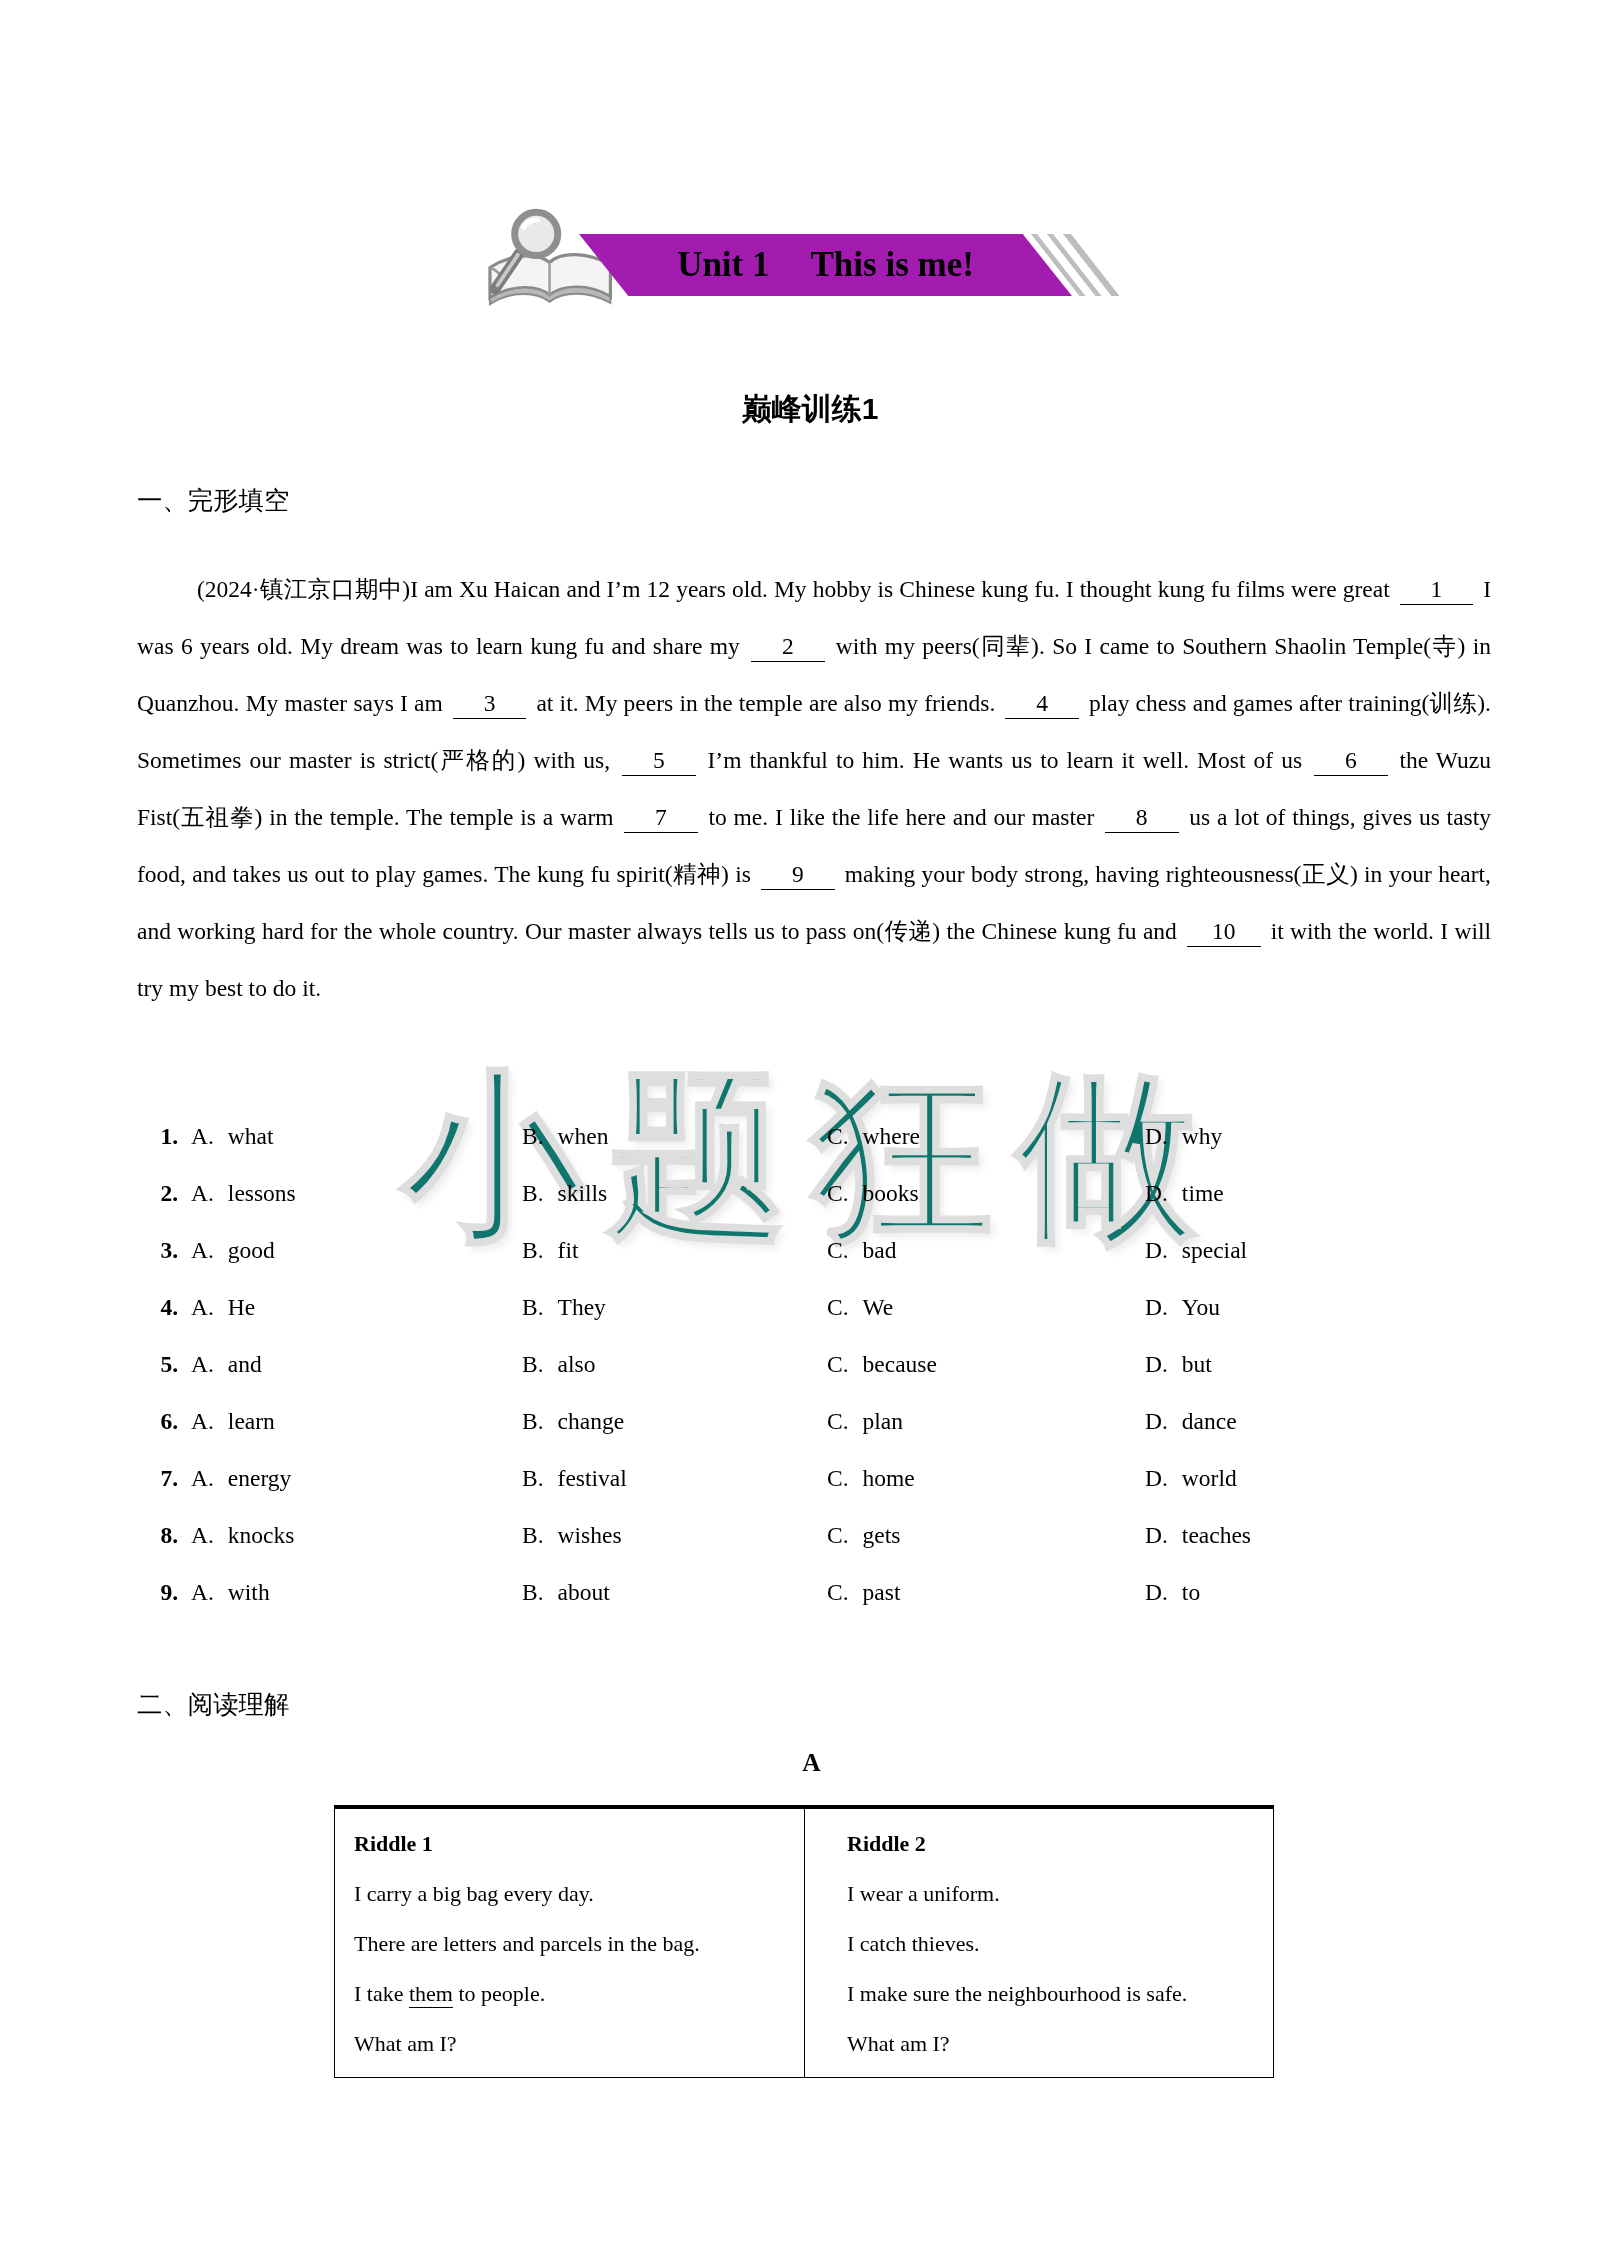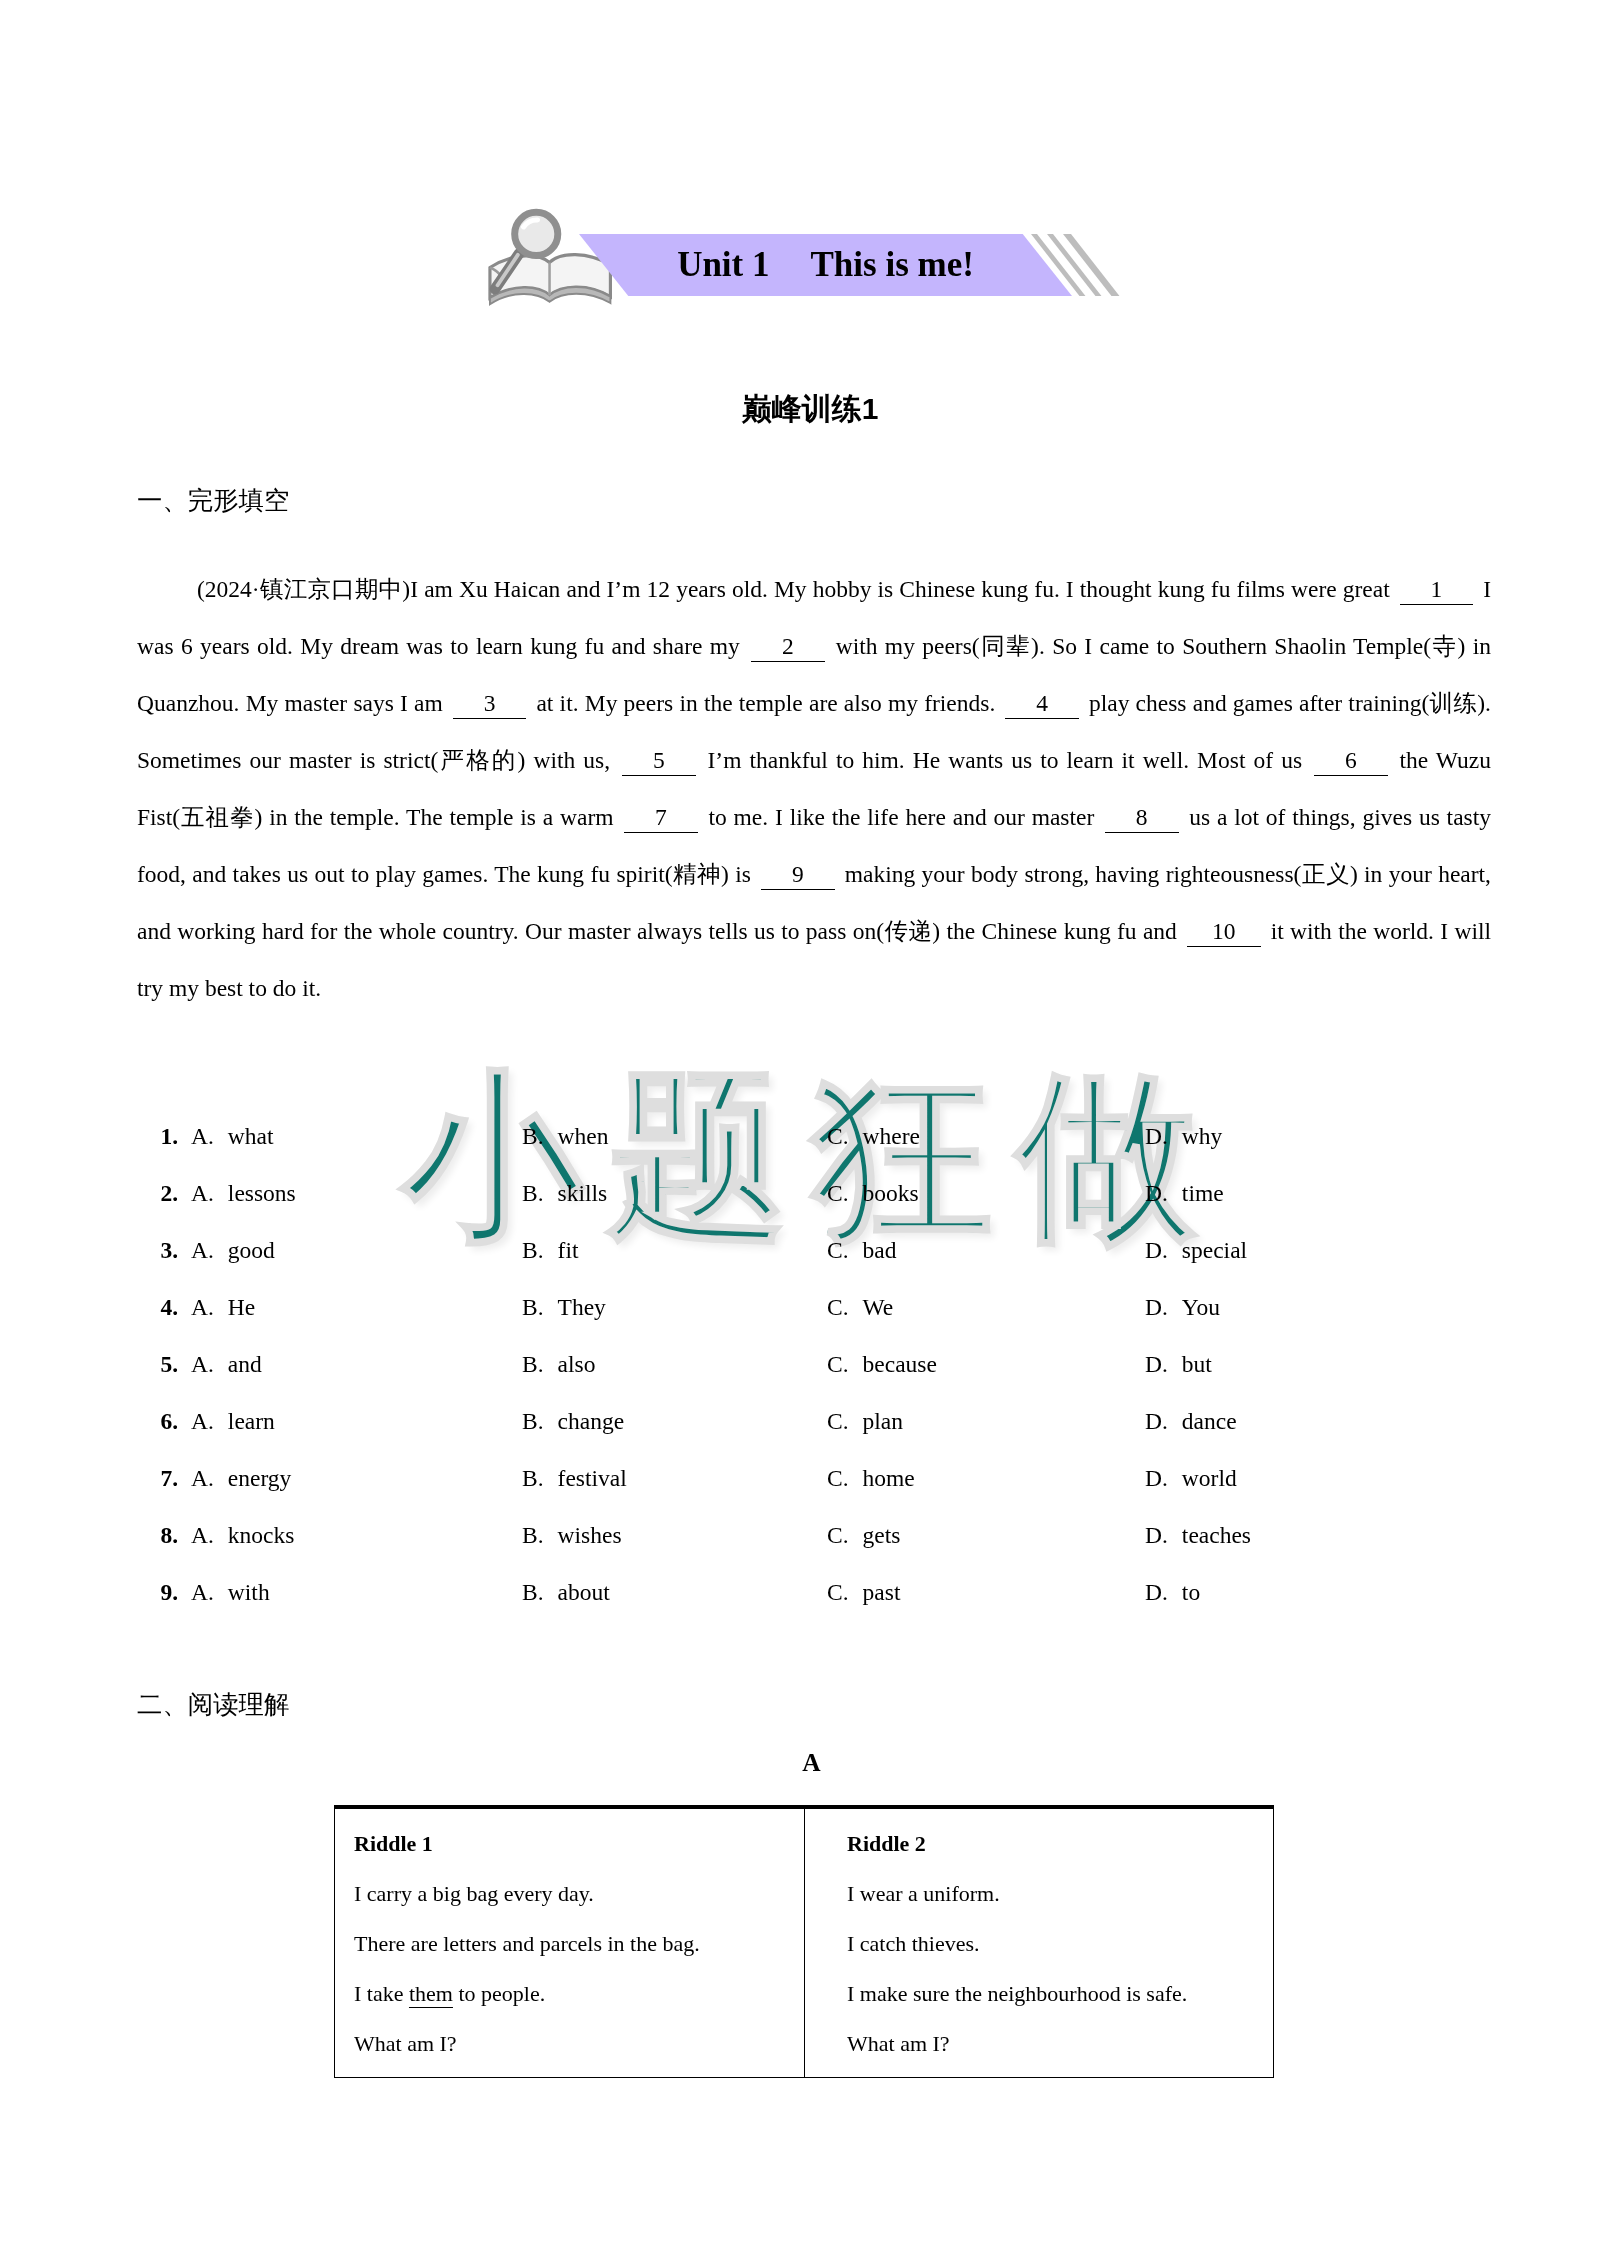--- a/index.html
+++ b/index.html
@@ -9,21 +9,21 @@
   
   .watermark{position:absolute;left:50%;top:1037px;transform:translateX(-50%);
     font-family:"Liberation Sans", sans-serif;font-weight:bold;font-size:181px;
     letter-spacing:24px;white-space:nowrap;color:#0f766e;
     -webkit-text-stroke:1.9px #dedede;text-shadow:5.1px 5.1px 7.6px rgba(0,0,0,0.07);
     z-index:0;pointer-events:none;}
 
   .content{position:absolute;inset:0;z-index:1;}
 
   
-  .banner-bar{position:absolute;left:579px;top:234px;width:493px;height:62px;background:#c4b5fd;
+  .banner-bar{position:absolute;left:579px;top:234px;width:493px;height:62px;background:#a21caf;
     clip-path:polygon(0 0, 90% 0, 100% 100%, 10% 100%);
     display:flex;align-items:center;justify-content:center;gap:41px;
     font-weight:bold;font-size:35px;font-family:"Liberation Serif", serif;}
   .stripe{position:absolute;top:234px;height:62px;background:#bdbdbd;
     transform:skewX(38deg);transform-origin:top left;}
   .stripe.s1{left:1031px;width:6.4px;}
   .stripe.s2{left:1047px;width:6.4px;}
   .stripe.s3{left:1063px;width:7.6px;}
   .banner-icon{position:absolute;left:476px;top:204px;width:149px;height:108px;}
 

